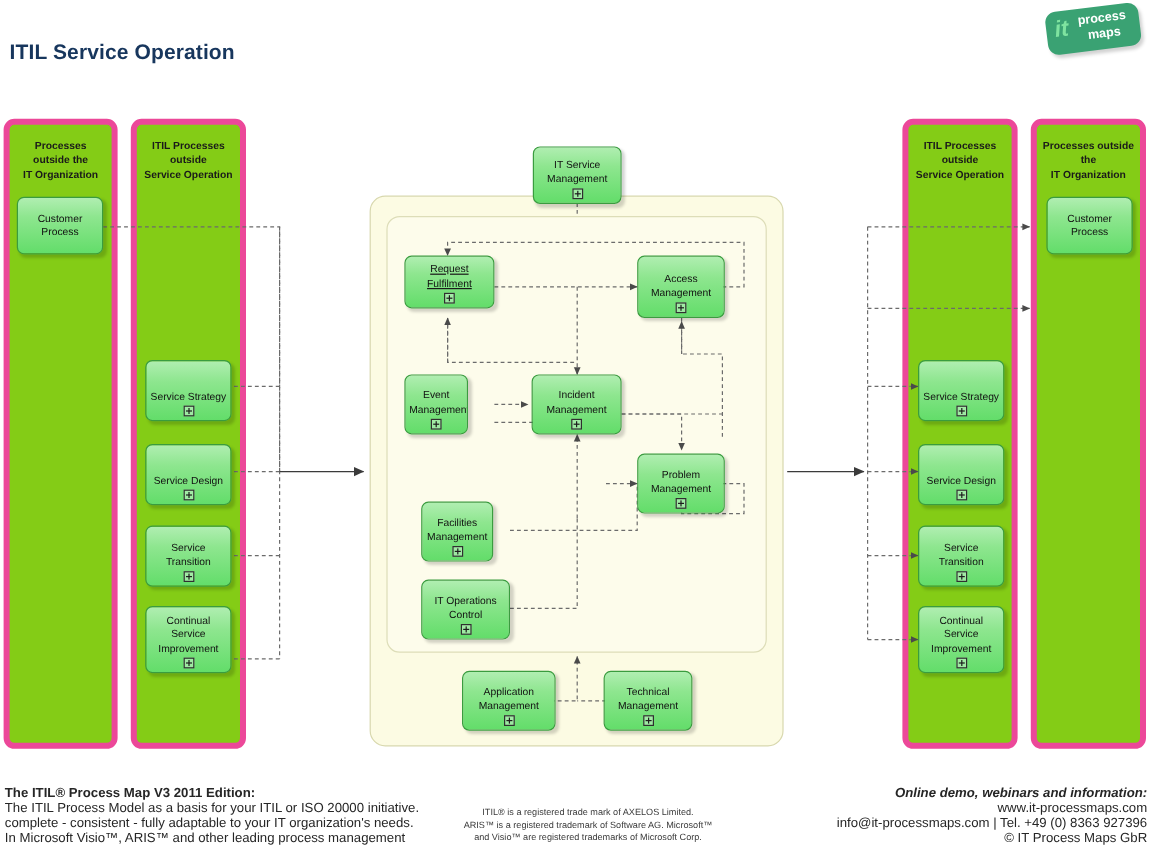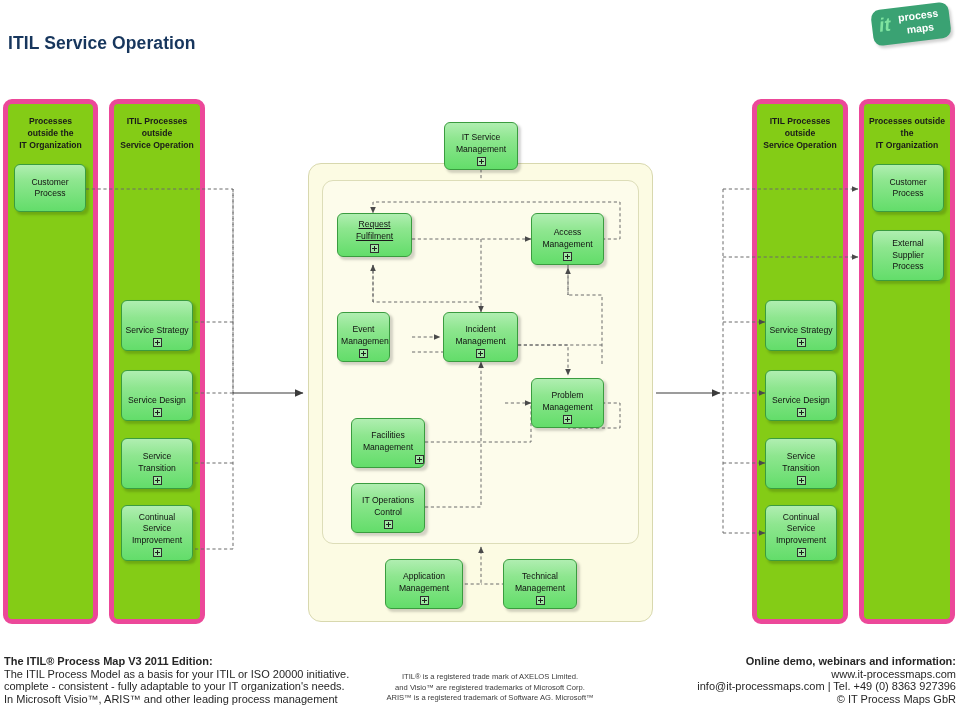--- a/index.html
+++ b/index.html
@@ -116,21 +116,21 @@
 
   
   #wires { position:absolute; left:0; top:0; width:960px; height:705px; pointer-events:none; }
 
   
   .foot { position:absolute; font-size:11px; line-height:12.6px; color:#262626; }
   #foot-left { left:4px; top:655px; width:350px; }
   #foot-left .hd { font-weight:bold; }
   #foot-center { left:330px; top:672px; width:320px; text-align:center; font-size:7.6px; line-height:10.6px; color:#3a3a3a; }
   #foot-right { right:4px; top:655px; width:340px; text-align:right; }
-  #foot-right .hd { font-weight:bold; }
+  #foot-right .hd { font-weight:bold;font-style:italic; }
 </style>
 </head>
 <body>
 
 <div id="stage">
 
   <div id="page-title">ITIL Service Operation</div>
 
   <div id="logo">
     <div class="plate"></div>
@@ -273,21 +273,21 @@
     <div class="plus"></div>
   </div>
   <div class="pbox has-plus" style="left:443px; top:312px; width:75px; height:50px;">
     <div class="plabel">Incident<br>Management</div>
     <div class="plus"></div>
   </div>
   <div class="pbox has-plus" style="left:531px; top:378px; width:73px; height:50px;">
     <div class="plabel">Problem<br>Management</div>
     <div class="plus"></div>
   </div>
-  <div class="pbox has-plus" style="left:351px; top:418px; width:74px; height:50px;align-items:flex-end;">
+  <div class="pbox has-plus" style="left:351px; top:418px; width:60px; height:50px;">
     <div class="plabel">Facilities<br>Management</div>
     <div class="plus"></div>
   </div>
   <div class="pbox has-plus" style="left:351px; top:483px; width:74px; height:50px;">
     <div class="plabel">IT Operations<br>Control</div>
     <div class="plus"></div>
   </div>
   <div class="pbox has-plus" style="left:385px; top:559px; width:78px; height:50px;">
     <div class="plabel">Application<br>Management</div>
     <div class="plus"></div>
@@ -309,36 +309,33 @@
     <div class="plabel">Service<br>Transition</div>
     <div class="plus"></div>
   </div>
   <div class="pbox has-plus" style="left:765px; top:505px; width:72px; height:56px;">
     <div class="plabel">Continual<br>Service<br>Improvement</div>
     <div class="plus"></div>
   </div>
 
   <div class="pbox" style="left:872px; top:164px; width:72px; height:48px;">
     <div class="plabel">Customer<br>Process</div>
-  </div>
-  <div class="pbox" style="left:872px; top:230px; width:72px; height:51px;">
-    <div class="plabel">External<br>Supplier Process</div>
   </div>
 
   <div class="foot" id="foot-left">
     <div class="hd">The ITIL® Process Map V3 2011 Edition:</div>
     <div>The ITIL Process Model as a basis for your ITIL or ISO 20000 initiative.</div>
     <div>complete - consistent - fully adaptable to your IT organization's needs.</div>
     <div>In Microsoft Visio™, ARIS™ and other leading process management platforms.</div>
   </div>
 
   <div class="foot" id="foot-center">
     <div>ITIL® is a registered trade mark of AXELOS Limited.</div>
+    <div>ARIS™ is a  registered trademark of Software AG. Microsoft™</div>
     <div>and Visio™ are registered trademarks of Microsoft Corp.</div>
-    <div>ARIS™ is a  registered trademark of Software AG. Microsoft™</div>
   </div>
 
   <div class="foot" id="foot-right">
     <div class="hd">Online demo, webinars and information:</div>
     <div>www.it-processmaps.com</div>
     <div>info@it-processmaps.com | Tel. +49 (0) 8363 927396</div>
     <div>© IT Process Maps GbR</div>
   </div>
 
 </div>

